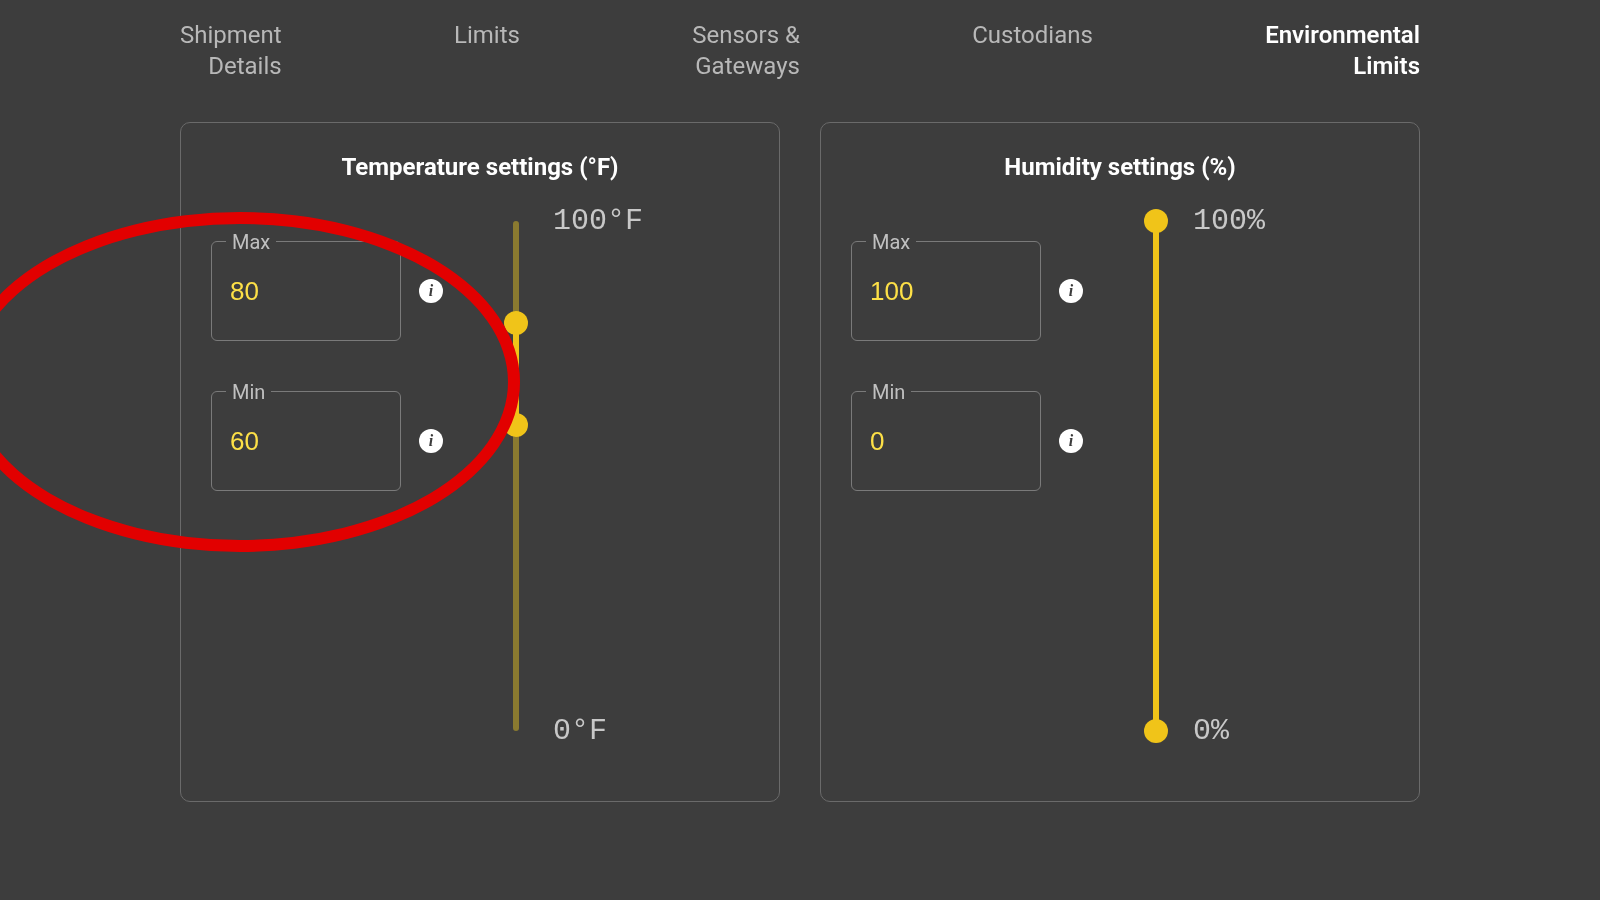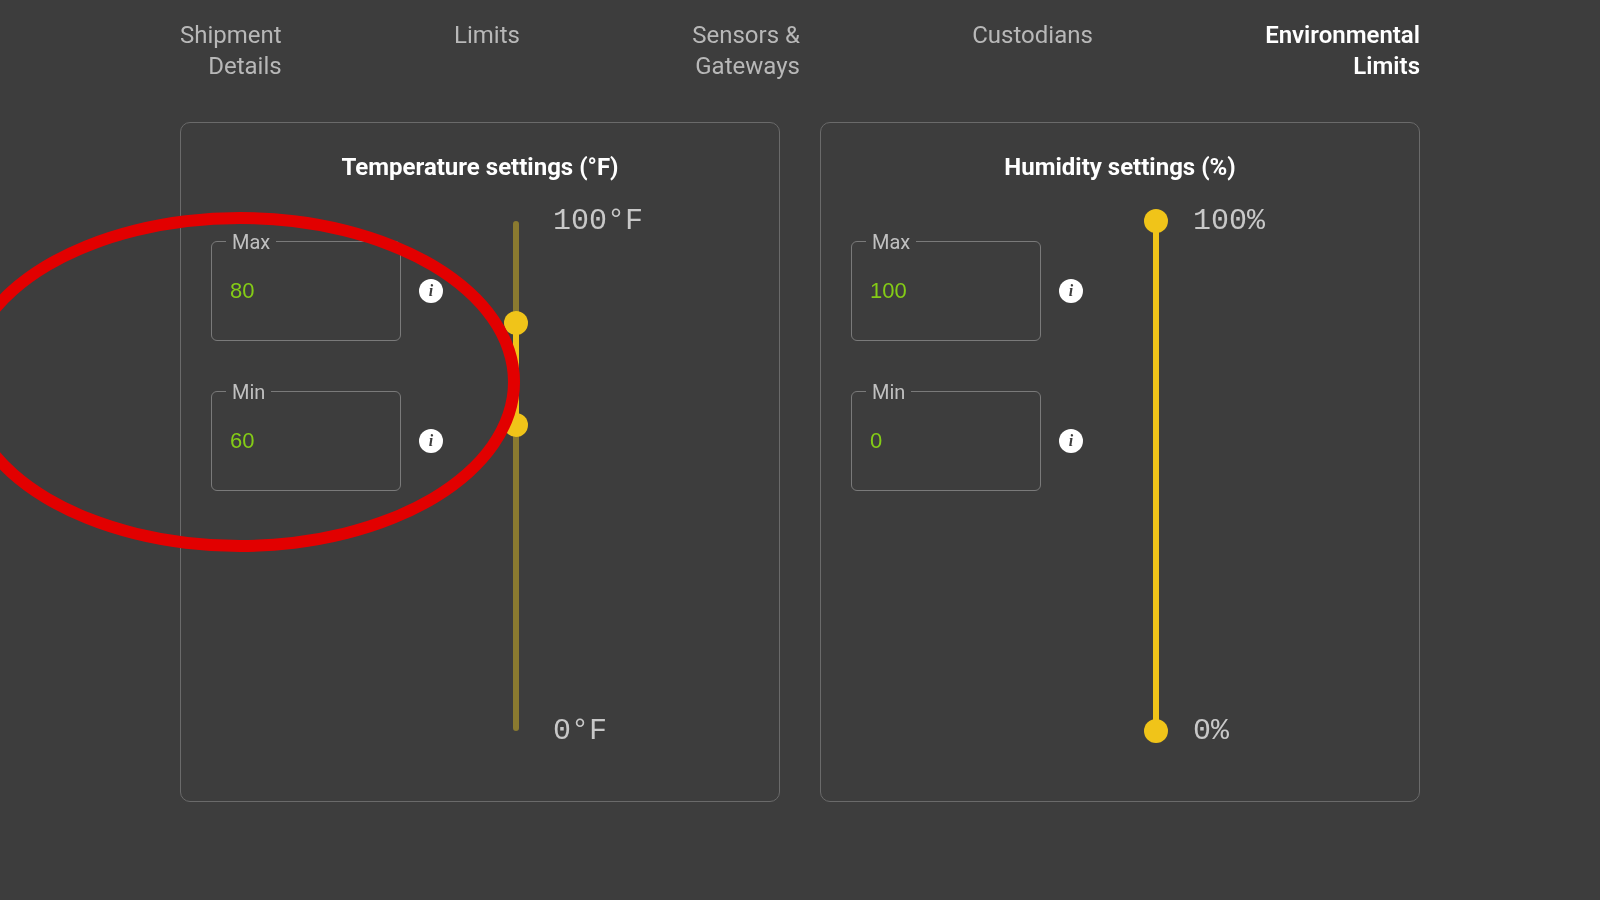--- a/index.html
+++ b/index.html
@@ -80,22 +80,22 @@
   .field-legend {
     position: absolute;
     top: -12px;
     left: 14px;
     background: #3d3d3d;
     padding: 0 6px;
     font-size: 20px;
     color: #c0c0c0;
   }
   .field-value {
-    font-size: 22px;
-    color: #84cc16;
+    font-size: 26px;
+    color: #fde047;
     background: transparent;
     border: none;
     outline: none;
     width: 100%;
   }
   .info-icon {
     width: 24px;
     height: 24px;
     border-radius: 50%;
     background: #ffffff;

